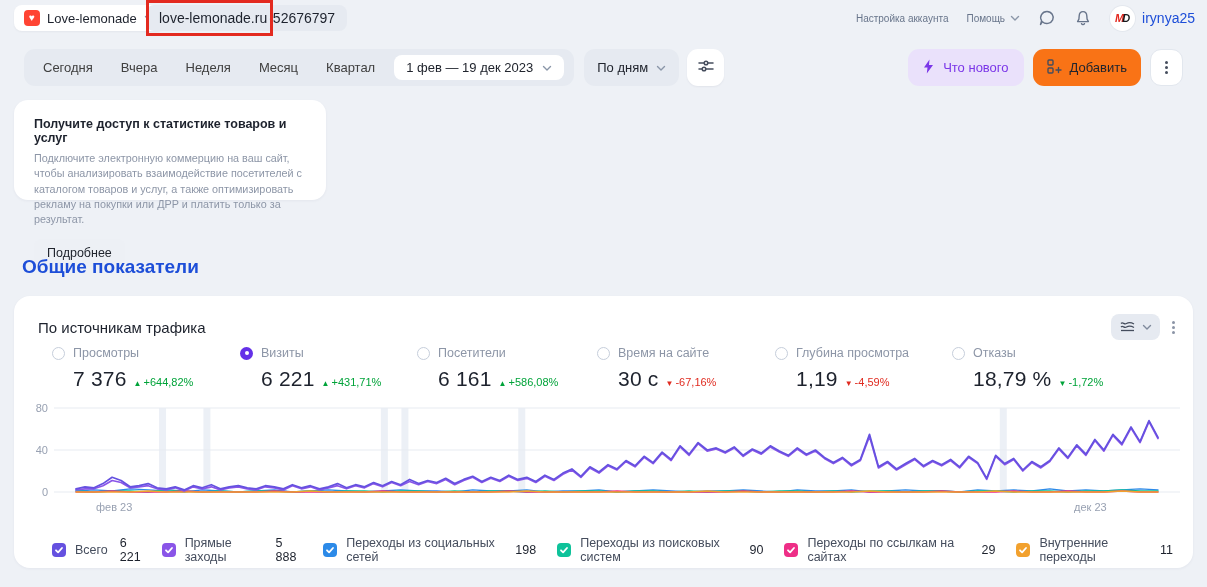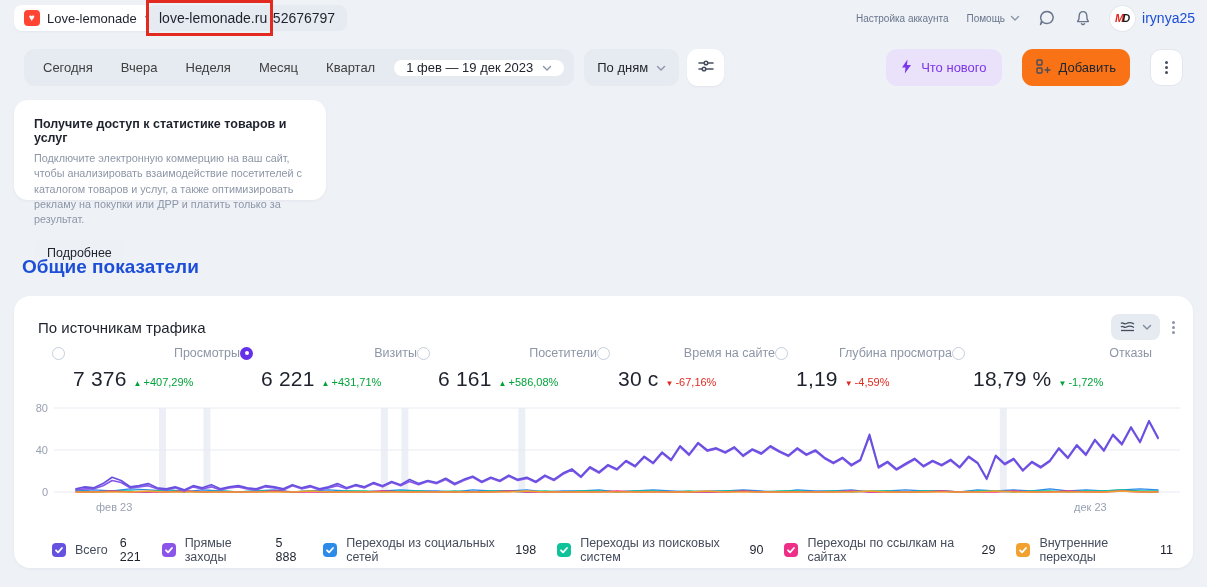--- a/index.html
+++ b/index.html
@@ -60,35 +60,35 @@
   .toolbar {
     position:absolute; top:49px; left:24px; right:24px; height:37px;
     display:flex; align-items:center;
   }
   .period-group {
     display:flex; align-items:center; height:37px;
     background:#e6eaf1; border-radius:11px; padding:0 5px;
   }
   .period-tab { padding:0 14px; font-size:13px; color:#404040; cursor:pointer; line-height:37px; }
   .date-pill {
-    background:#fff; border-radius:8px; height:16px; margin:0 5px;
+    background:#fff; border-radius:8px; height:25px; margin:0 5px;
     display:flex; align-items:center; gap:9px; padding:0 12px;
     font-size:13px; color:#21252e; cursor:pointer;
   }
   .gran-pill {
     margin-left:10px; background:#e6eaf1; border-radius:11px; height:37px;
     display:flex; align-items:center; gap:8px; padding:0 13px;
     font-size:13px; color:#21252e; cursor:pointer;
   }
   .filter-btn {
     margin-left:8px; width:37px; height:37px; background:#fff; border-radius:11px;
     display:flex; align-items:center; justify-content:center; cursor:pointer;
     box-shadow:0 1px 2px rgba(30,40,60,.06);
   }
-  .toolbar-right { margin-left:auto; display:flex; align-items:center; gap:20px; }
+  .toolbar-right { margin-left:auto; display:flex; align-items:center; gap:9px; }
   .whatsnew-pill {
     height:37px; background:#eae1fb; color:#7а36e8; border-radius:11px;
     display:flex; align-items:center; gap:9px; padding:0 15px;
     font-size:13px; color:#7b36e8; cursor:pointer;
   }
   .add-pill {
     height:37px; background:#f97316; border-radius:11px;
     display:flex; align-items:center; gap:8px; padding:0 14px;
     font-size:13px; color:#21252e; cursor:pointer;
   }
@@ -134,21 +134,21 @@
   .charttype-pill {
     background:#e6eaf1; border-radius:8px; height:26px; padding:0 8px;
     display:flex; align-items:center; gap:6px; cursor:pointer; color:#454d5d;
   }
   .widget-kebab { cursor:pointer; }
   .widget-kebab .kebab-dots i { background:#8b94a6; }
 
   
   .metrics-row { position:absolute; top:50px; left:38px; right:20px; display:flex; }
   .metric { flex:none; }
-  .metric-head { display:flex; align-items:center; gap:8px; cursor:pointer;justify-content:space-between; }
+  .metric-head { display:flex; align-items:center; gap:8px; cursor:pointer; }
   .radio {
     width:13px; height:13px; border-radius:50%;
     border:1px solid #c6cedb; background:#fff; flex:none; position:relative;
   }
   .radio.sel { border:none; background:#6430e8; }
   .radio.sel::after {
     content:''; position:absolute; left:4.5px; top:4.5px; width:4px; height:4px;
     border-radius:50%; background:#fff;
   }
   .metric-label { font-size:12.5px; color:#8d96a7; }
@@ -330,21 +330,21 @@
   <div class="metrics-row">
       <div class="metric" style="width: 188px;">
         <div class="metric-head">
           <span class="radio"></span>
           <span class="metric-label">Просмотры</span>
         </div>
         <div class="metric-valrow">
           <span class="metric-value">7 376</span>
           <span class="delta" style="color:#00a339">
             <span class="arr">▲</span>
-            <span>+407,29%</span>
+            <span>+644,82%</span>
           </span>
         </div>
       </div>
       <div class="metric" style="width: 177px;">
         <div class="metric-head">
           <span class="radio sel"></span>
           <span class="metric-label">Визиты</span>
         </div>
         <div class="metric-valrow">
           <span class="metric-value">6 221</span>

